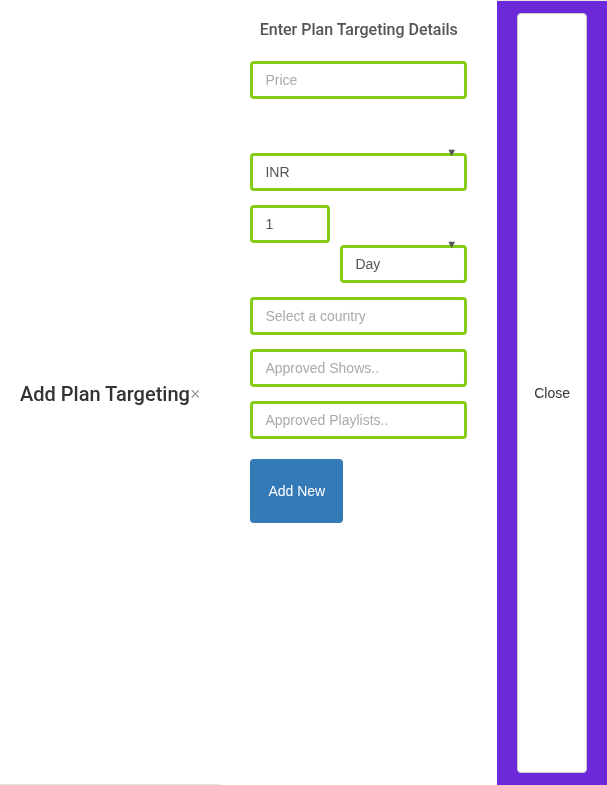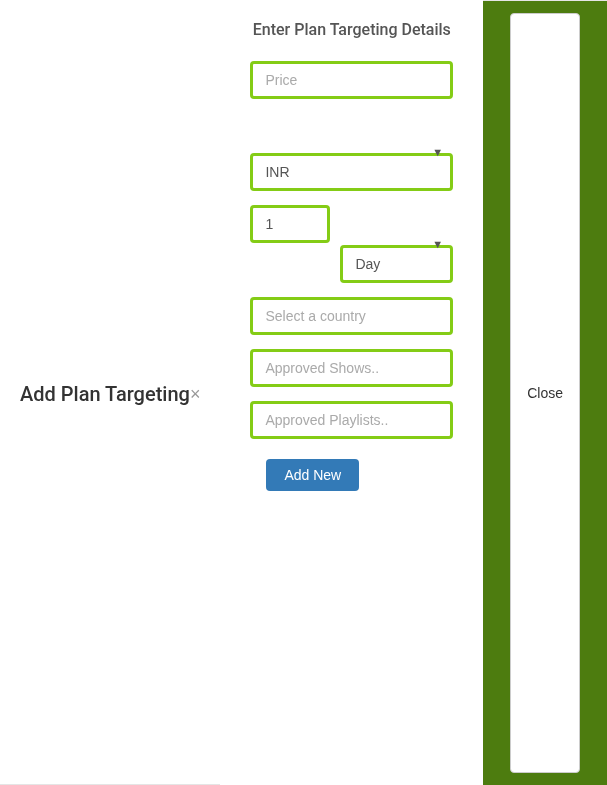--- a/index.html
+++ b/index.html
@@ -124,30 +124,29 @@
     .inline-group .select-wrapper {
       flex: 1;
       border-radius: 12px;
     }
 
     .btn-primary {
       background-color: #337ab7;
       color: #fff;
       border: none;
       border-radius: 4px;
-      padding: 8px 18px;
+      padding: 24px 18px;
       font-size: 14px;
       cursor: pointer;
       margin-top: 6px;
-      margin-left: 16px;
     }
 
     .modal-footer {
-      padding: 12px 27px;
-      background: #4d7c0f;
+      padding: 12px 20px;
+      background: #6d28d9;
       border-top: 1px solid #e5e5e5;
       display: flex;
       justify-content: flex-end;
     }
 
     .btn-close {
       background: #fff;
       border: 1px solid #ccc;
       border-radius: 4px;
       padding: 7px 16px;

